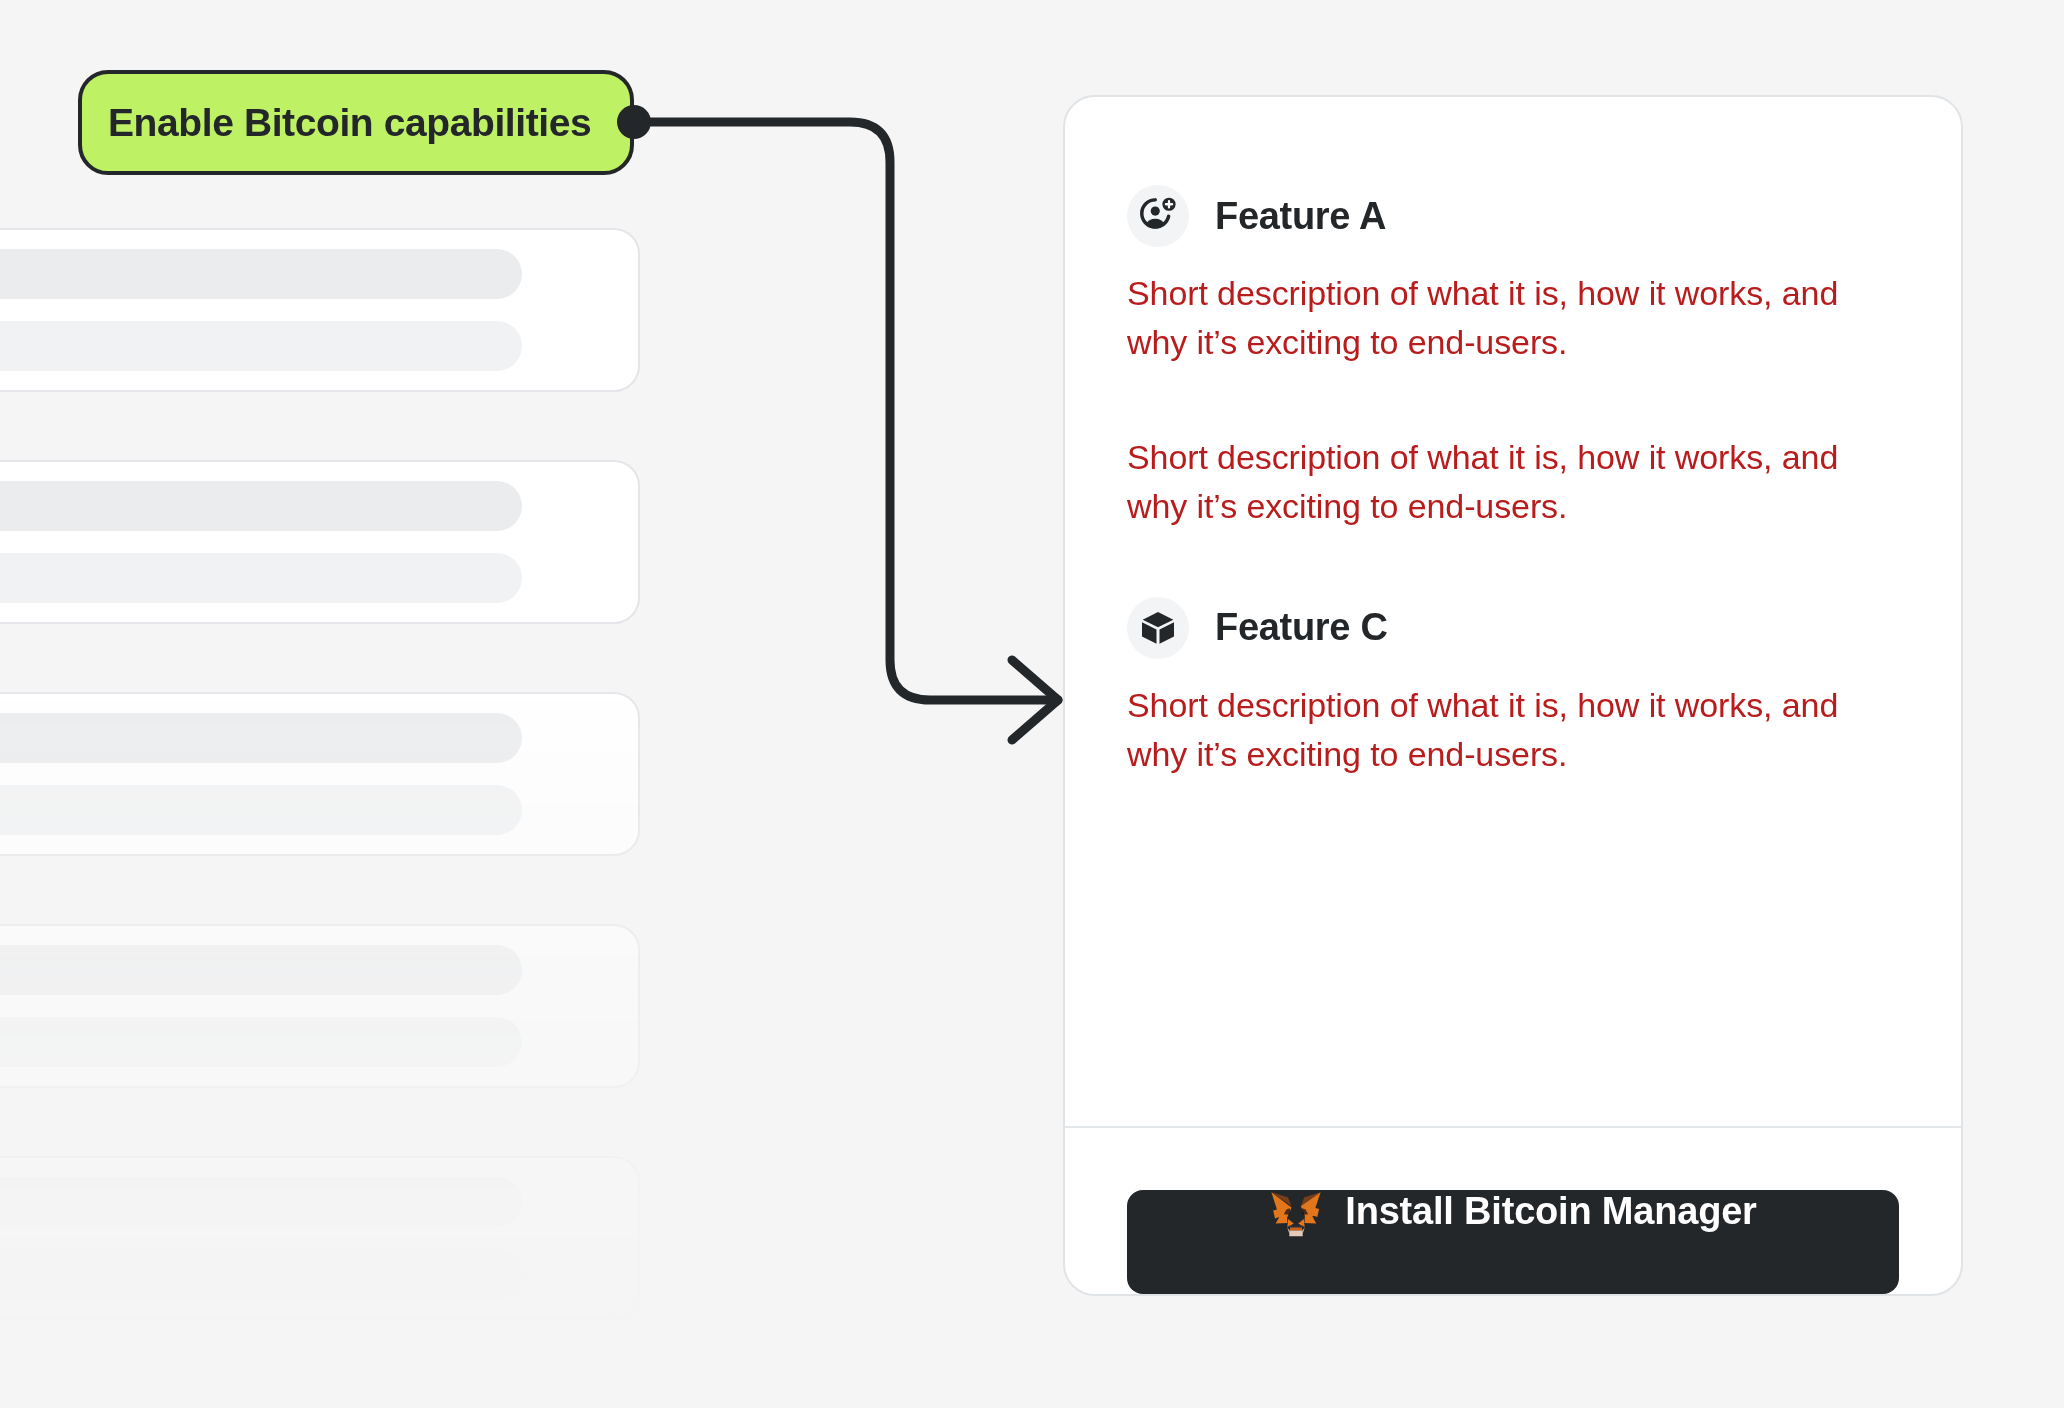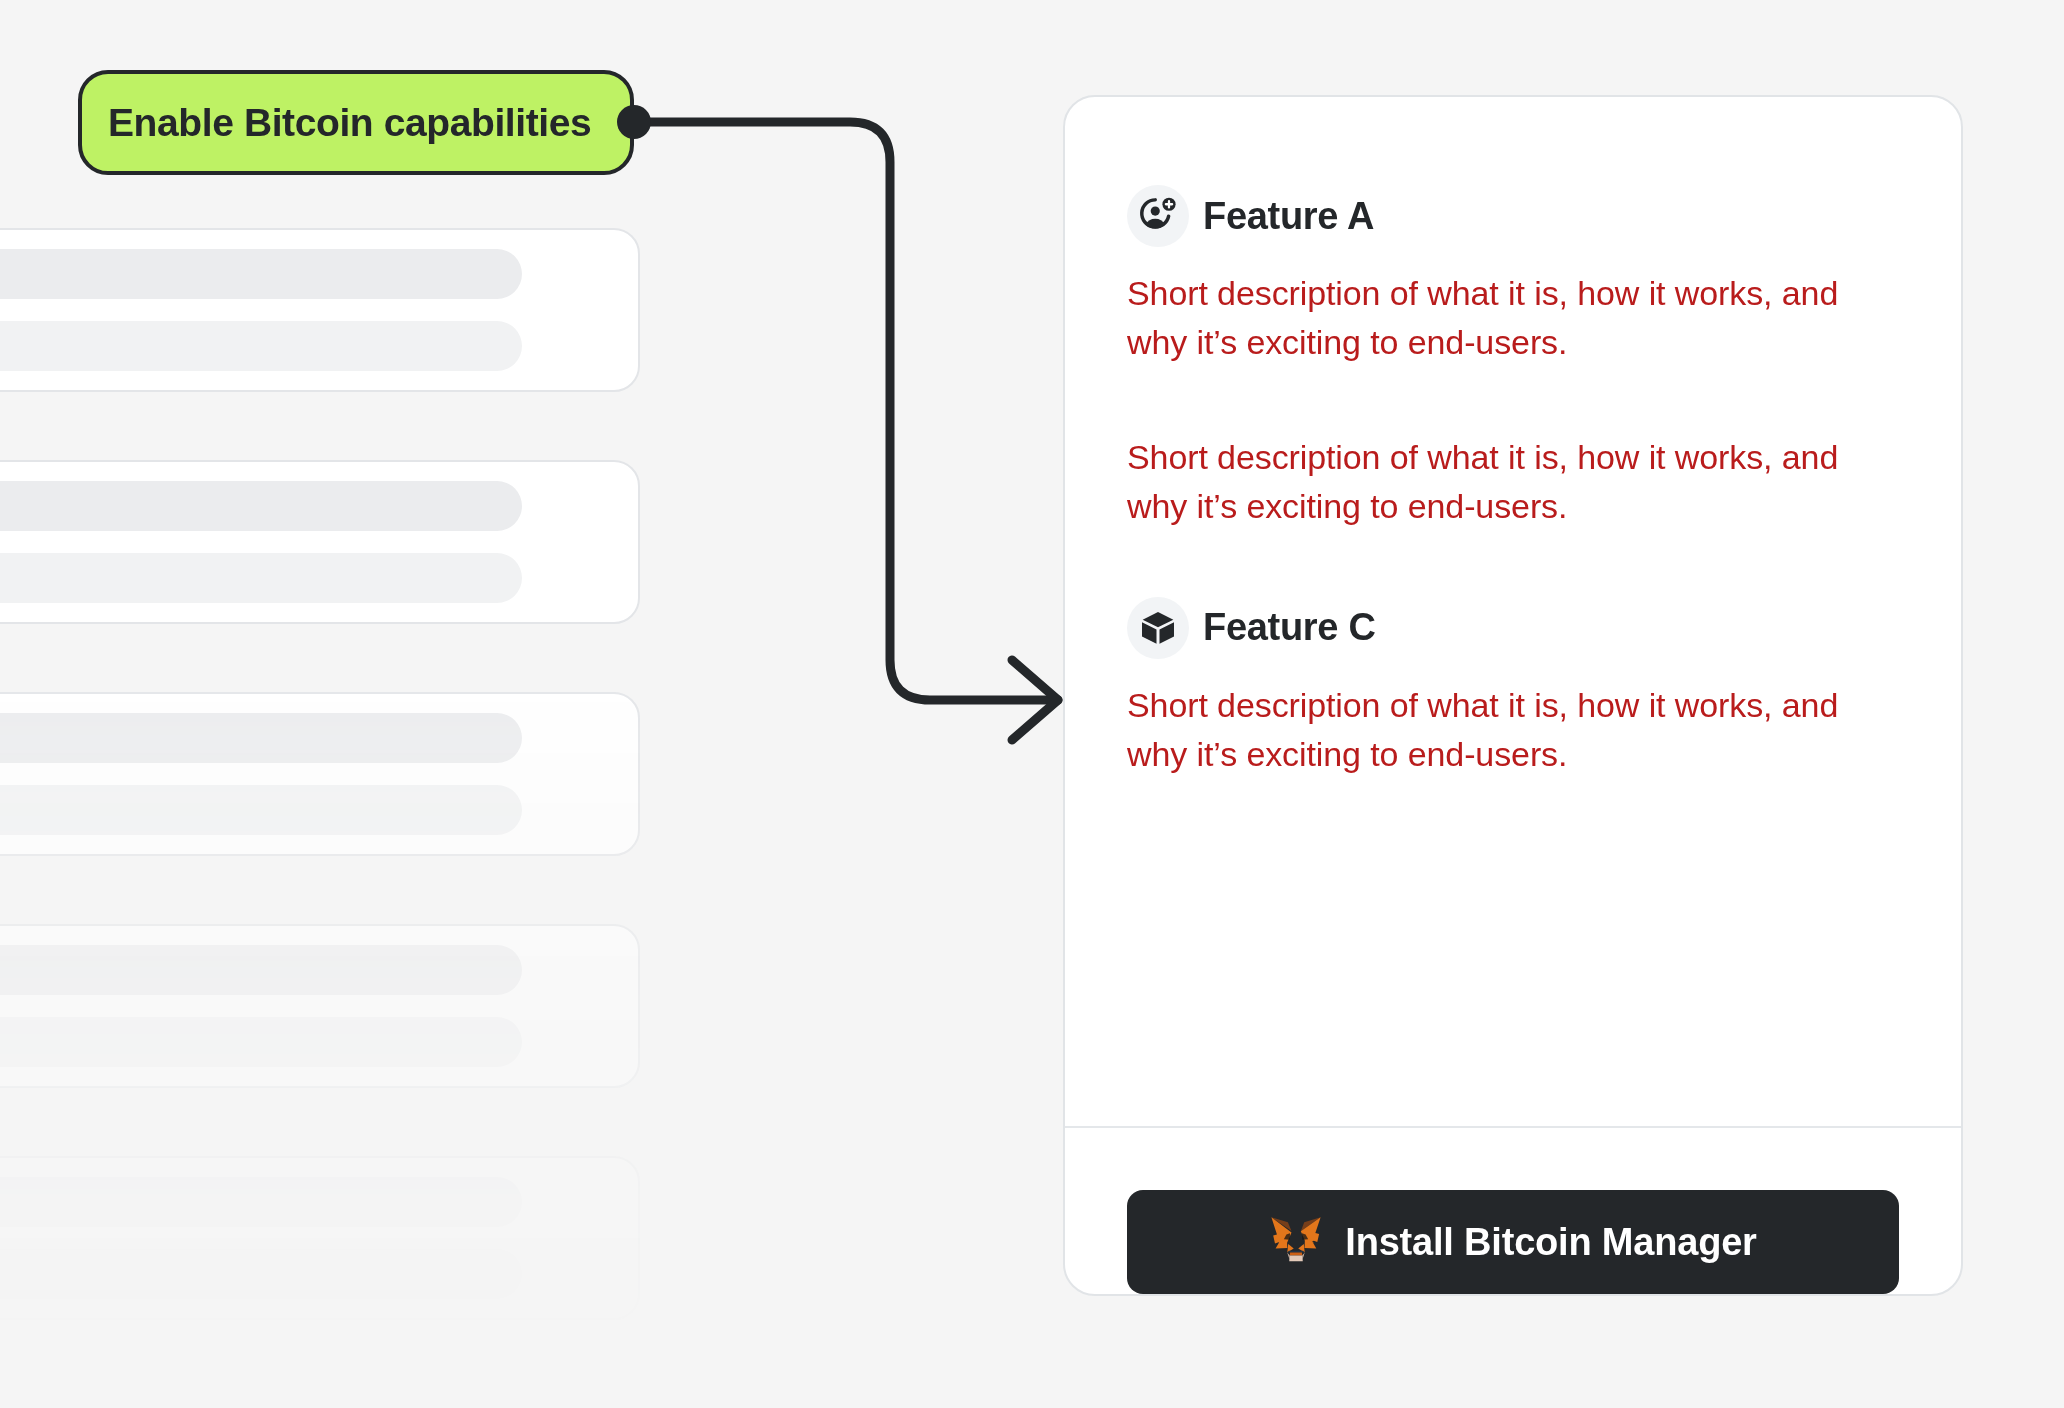--- a/index.html
+++ b/index.html
@@ -54,21 +54,21 @@
     position: absolute; left: 1063px; top: 95px;
     width: 900px; height: 1201px;
     background: #FFFFFF;
     border: 2px solid #E1E4E7;
     border-radius: 32px;
     display: flex; flex-direction: column;
   }
   .feature-list { padding: 88px 62px 0 62px; flex: 1 1 auto; }
   .feature-item { margin-bottom: 66px; }
   .feature-item:last-child { margin-bottom: 0; }
-  .feature-head { display: flex; align-items: center; gap: 14px; }
+  .feature-head { display: flex; align-items: center; gap: 26px; }
   .feature-icon-circle {
     width: 62px; height: 62px; border-radius: 50%;
     background: #F2F4F6;
     display: flex; align-items: center; justify-content: center;
     flex: 0 0 auto;
   }
   .feature-title {
     font-size: 38px; font-weight: 700; color: #24272A; letter-spacing: -0.3px;
   }
   .feature-desc {
@@ -76,21 +76,21 @@
     font-size: 34px; line-height: 1.44; color: #b91c1c;
     letter-spacing: -0.1px; max-width: 790px;
   }
 
   .card-divider { height: 2px; background: #E4E7EA; width: 100%; margin-top: 72px; }
 
   .card-footer { padding: 62px 62px 0 62px; }
   .install-button {
     width: 100%; height: 104px;
     background: #24272A; border: none; border-radius: 16px;
-    display: flex; align-items: center; justify-content: center; gap: 22px;
+    display: flex; justify-content: center; gap: 22px;
     cursor: pointer;
   }
   .install-button-label {
     font-size: 38px; font-weight: 700; color: #FFFFFF; letter-spacing: -0.2px;
   }
   .footer-caption {
     margin-top: 34px; text-align: center;
     font-size: 33px; color: #535A61; letter-spacing: -0.1px;
   }
 </style>

